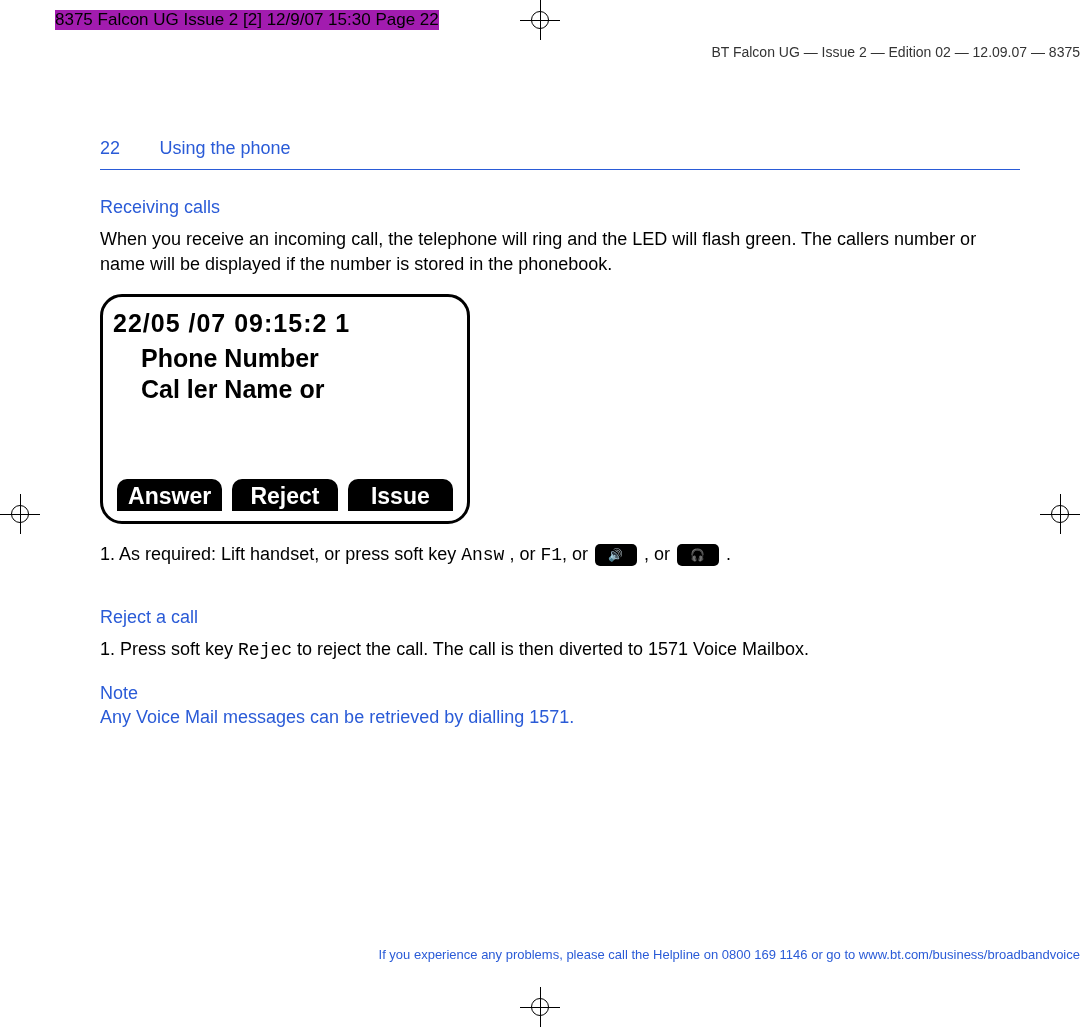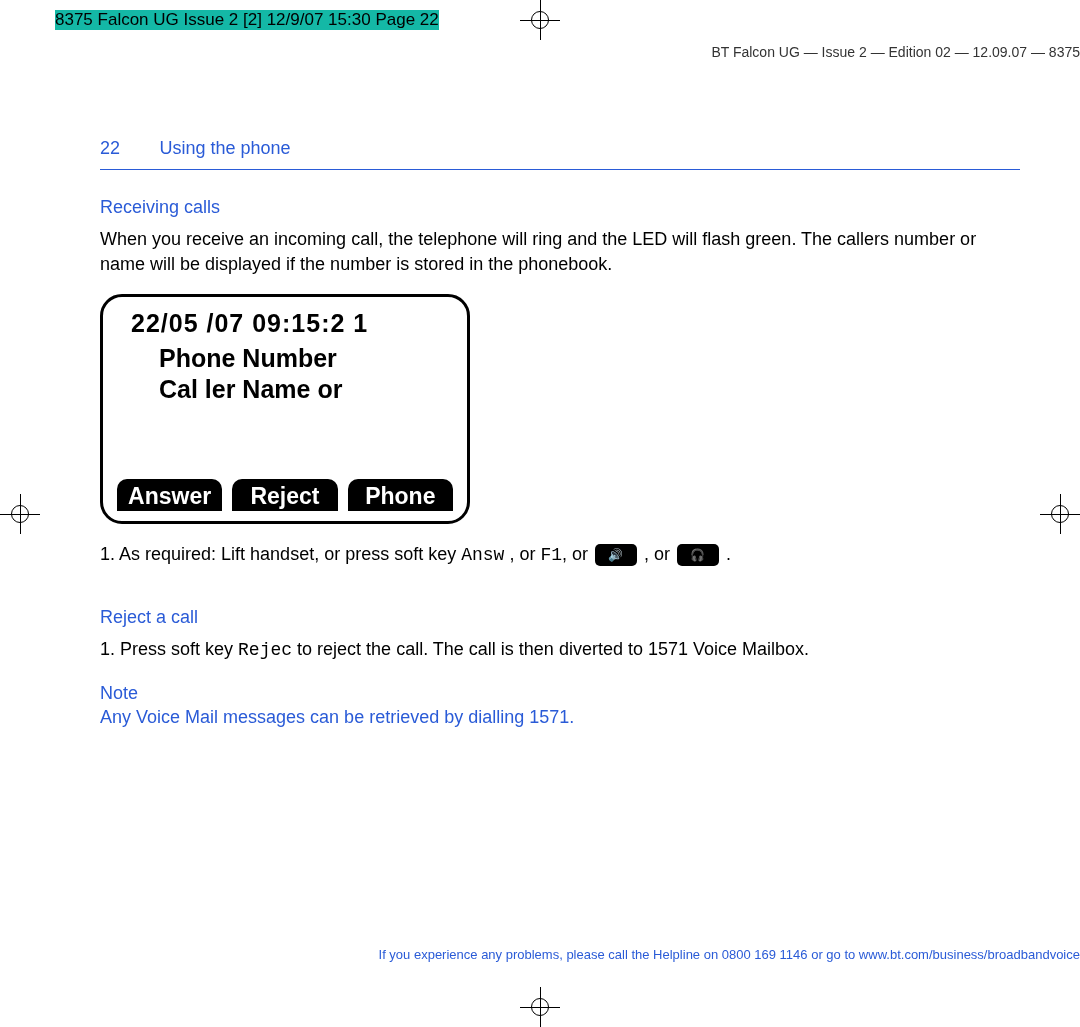--- a/index.html
+++ b/index.html
@@ -10,21 +10,21 @@
     width: 1080px;
     height: 1027px;
     position: relative;
     color: #000;
   }
   .printers-mark-top {
     position: absolute;
     top: 10px;
     left: 55px;
     font-size: 17px;
-    background: #14b8a6;
+    background: #a21caf;
   }
   .header-info {
     position: absolute;
     top: 44px;
     left: 0;
     width: 100%;
     text-align: right;
     font-size: 14px;
     color: #333;
   }
@@ -130,21 +130,21 @@
     color: #2a5bd7;
     font-size: 18px;
   }
 
   
   .phone-display {
     width: 370px;
     height: 230px;
     border: 3px solid #000;
     border-radius: 22px;
-    padding: 10px 28px;
+    padding: 10px 10px;
     box-sizing: border-box;
     position: relative;
     margin-bottom: 18px;
     font-family: "Arial Narrow", Arial, sans-serif;
   }
   .phone-date {
     font-size: 25px;
     font-weight: bold;
     letter-spacing: 1px;
   }
@@ -258,21 +258,21 @@
 
     <div class="phone-display">
       <div class="phone-date">22/05 /07   09:15:2 1</div>
       <div class="phone-caller">
         <div>Phone  Number</div>
         <div>Cal ler  Name or</div>
       </div>
       <div class="phone-softkeys">
         <div class="softkey">Answer</div>
         <div class="softkey">Reject</div>
-        <div class="softkey">Phone</div>
+        <div class="softkey">Issue</div>
       </div>
     </div>
 
     <div class="para">
       <span>1. As required: Lift handset, or press soft key </span><span class="mono">Answ</span><span> , or </span><span class="mono">F1</span><span>, or </span><span class="key-icon speaker"></span><span> , or </span><span class="key-icon headset"></span><span> .</span>
     </div>
 
     <div style="height:20px"></div>
 
     <div class="blue-heading">Reject a call</div>

